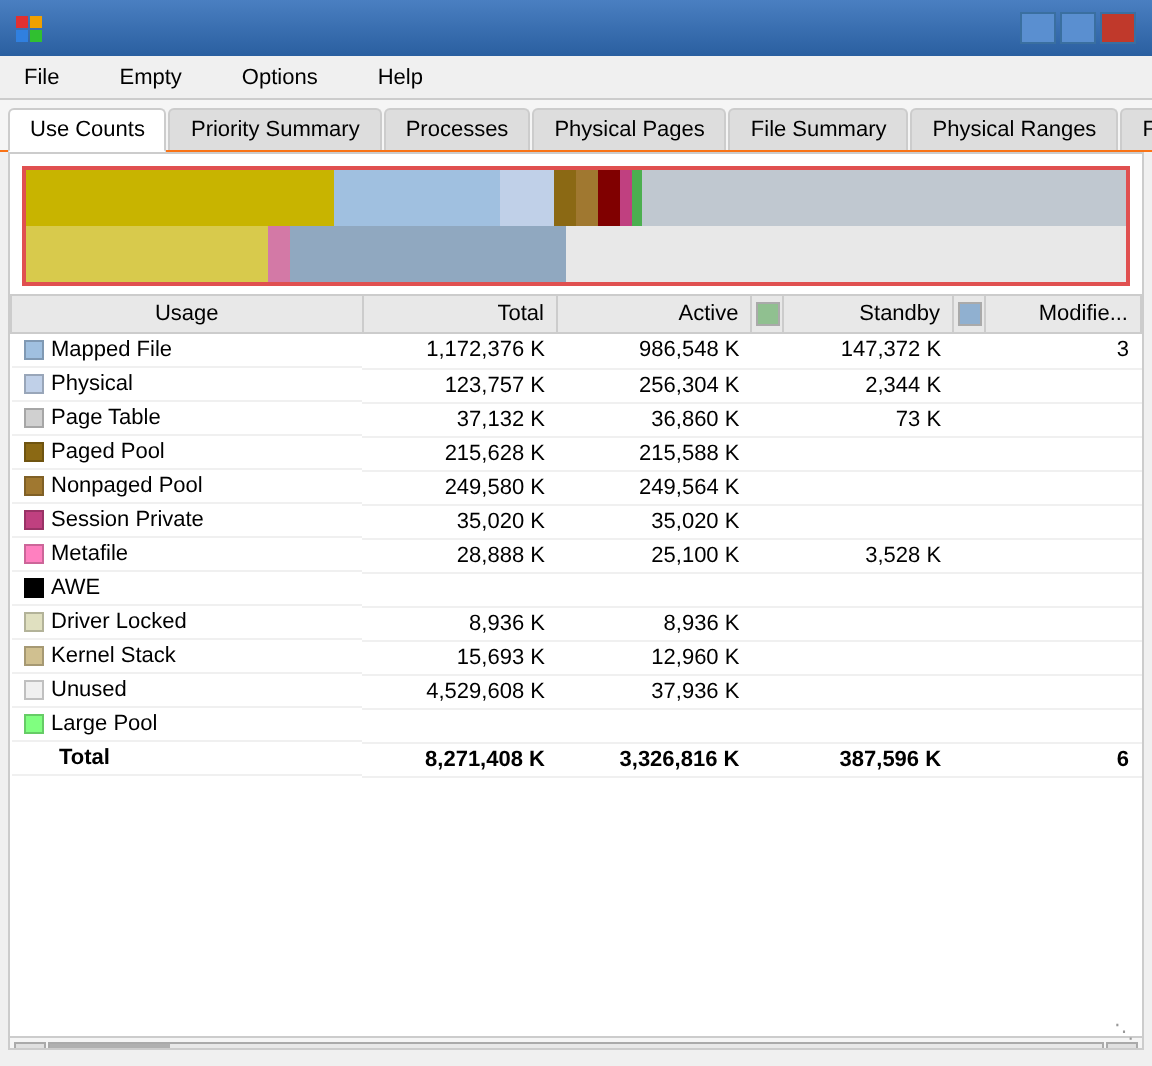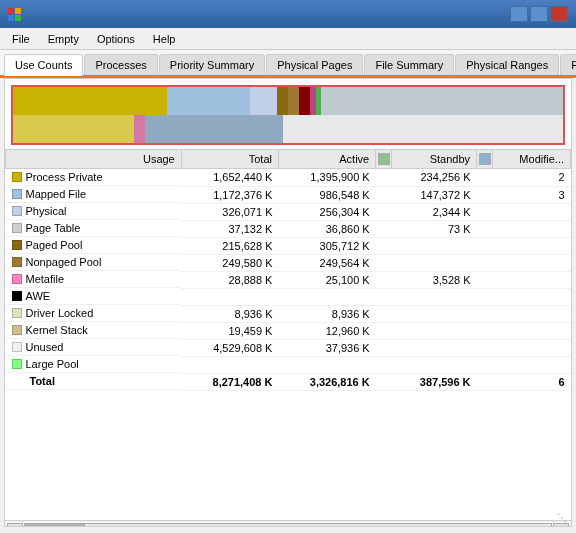--- a/index.html
+++ b/index.html
@@ -56,30 +56,30 @@
       cursor: pointer;
     }
     .title-btn.close { background: #c0392b; }
     .menu-bar {
       background: #f0f0f0;
       border-bottom: 1px solid #ccc;
       height: 22px;
       display: flex;
       align-items: center;
       padding: 0 4px;
-      gap: 2px;
+      gap: 14px;
     }
     .menu-item {
       padding: 2px 8px;
       cursor: pointer;
       font-size: 11px;
     }
     .tab-bar {
       background: #f5f5f5;
-      border-bottom: 3px solid #f97316;
+      border-bottom: 1px solid #f97316;
       display: flex;
       align-items: flex-end;
       padding: 0 4px;
       padding-top: 4px;
       gap: 1px;
     }
     .tab {
       padding: 4px 10px;
       border: 1px solid #ccc;
       border-bottom: none;
@@ -132,21 +132,21 @@
       border: 1px solid #ccc;
       padding: 3px 6px;
       text-align: right;
       font-weight: normal;
       position: sticky;
       top: 0;
       z-index: 2;
       white-space: nowrap;
     }
     thead tr th:first-child {
-      text-align: right;
+      text-align: center;
       min-width: 130px;
     }
     tbody tr td {
       padding: 2px 6px;
       border-bottom: 1px solid #f0f0f0;
       text-align: right;
       white-space: nowrap;
     }
     tbody tr td:first-child {
       text-align: left;
@@ -227,22 +227,22 @@
 
 <div class="menu-bar">
 <div class="menu-item">File</div>
     <div class="menu-item">Empty</div>
     <div class="menu-item">Options</div>
     <div class="menu-item">Help</div>
   </div>
 
 <div class="tab-bar">
 <div class="tab active">Use Counts</div>
+    <div class="tab">Priority Summary</div>
     <div class="tab">Processes</div>
-    <div class="tab">Priority Summary</div>
     <div class="tab">Physical Pages</div>
     <div class="tab">File Summary</div>
     <div class="tab">Physical Ranges</div>
     <div class="tab">File Details</div>
   </div>
 
 <div class="main-content">
 
   <div class="chart-area">
     <div class="chart-bar-container">
@@ -279,50 +279,38 @@
             <div style="width:12px;height:12px;background:#90c090;border:1px solid #aaa;margin:auto;"></div>
           </th>
           <th>Standby</th>
           <th style="width:16px;padding:0;">
             <div style="width:12px;height:12px;background:#90b0d0;border:1px solid #aaa;margin:auto;"></div>
           </th>
           <th>Modifie...</th>
         </tr>
       </thead>
       <tbody id="table-body">
-      <tr>
-            <td>
-              <span class="color-dot" style="background: rgb(200, 180, 0);"></span>
-              <span>Process Private</span>
-            </td>
-            <td>1,652,440 K</td>
-            <td>1,395,900 K</td>
-            <td style="padding: 0px;"></td>
-            <td>234,256 K</td>
-            <td style="padding: 0px;"></td>
-            <td>2</td>
-          </tr>
           <tr>
             <td>
               <span class="color-dot" style="background: rgb(160, 192, 224);"></span>
               <span>Mapped File</span>
             </td>
             <td>1,172,376 K</td>
             <td>986,548 K</td>
             <td style="padding: 0px;"></td>
             <td>147,372 K</td>
             <td style="padding: 0px;"></td>
             <td>3</td>
           </tr>
           <tr>
             <td>
               <span class="color-dot" style="background: rgb(192, 208, 232);"></span>
               <span>Physical</span>
             </td>
-            <td>326,071 K</td>
+            <td>123,757 K</td>
             <td>256,304 K</td>
             <td style="padding: 0px;"></td>
             <td>2,344 K</td>
             <td style="padding: 0px;"></td>
             <td></td>
           </tr>
           <tr>
             <td>
               <span class="color-dot" style="background: rgb(208, 208, 208);"></span>
               <span>Page Table</span>
@@ -333,40 +321,52 @@
             <td>73 K</td>
             <td style="padding: 0px;"></td>
             <td></td>
           </tr>
           <tr>
             <td>
               <span class="color-dot" style="background: rgb(139, 105, 20);"></span>
               <span>Paged Pool</span>
             </td>
             <td>215,628 K</td>
-            <td>305,712 K</td>
+            <td>215,588 K</td>
             <td style="padding: 0px;"></td>
             <td></td>
             <td style="padding: 0px;"></td>
             <td></td>
           </tr>
           <tr>
             <td>
               <span class="color-dot" style="background: rgb(160, 120, 48);"></span>
               <span>Nonpaged Pool</span>
             </td>
             <td>249,580 K</td>
             <td>249,564 K</td>
             <td style="padding: 0px;"></td>
             <td></td>
             <td style="padding: 0px;"></td>
             <td></td>
           </tr>
           <tr>
             <td>
+              <span class="color-dot" style="background: rgb(192, 64, 128);"></span>
+              <span>Session Private</span>
+            </td>
+            <td>35,020 K</td>
+            <td>35,020 K</td>
+            <td style="padding: 0px;"></td>
+            <td></td>
+            <td style="padding: 0px;"></td>
+            <td></td>
+          </tr>
+          <tr>
+            <td>
               <span class="color-dot" style="background: rgb(255, 128, 192);"></span>
               <span>Metafile</span>
             </td>
             <td>28,888 K</td>
             <td>25,100 K</td>
             <td style="padding: 0px;"></td>
             <td>3,528 K</td>
             <td style="padding: 0px;"></td>
             <td></td>
           </tr>
@@ -392,21 +392,21 @@
             <td style="padding: 0px;"></td>
             <td></td>
             <td style="padding: 0px;"></td>
             <td></td>
           </tr>
           <tr>
             <td>
               <span class="color-dot" style="background: rgb(208, 192, 144);"></span>
               <span>Kernel Stack</span>
             </td>
-            <td>19,459 K</td>
+            <td>15,693 K</td>
             <td>12,960 K</td>
             <td style="padding: 0px;"></td>
             <td></td>
             <td style="padding: 0px;"></td>
             <td></td>
           </tr>
           <tr>
             <td>
               <span class="color-dot" style="background: rgb(240, 240, 240);"></span>
               <span>Unused</span>

